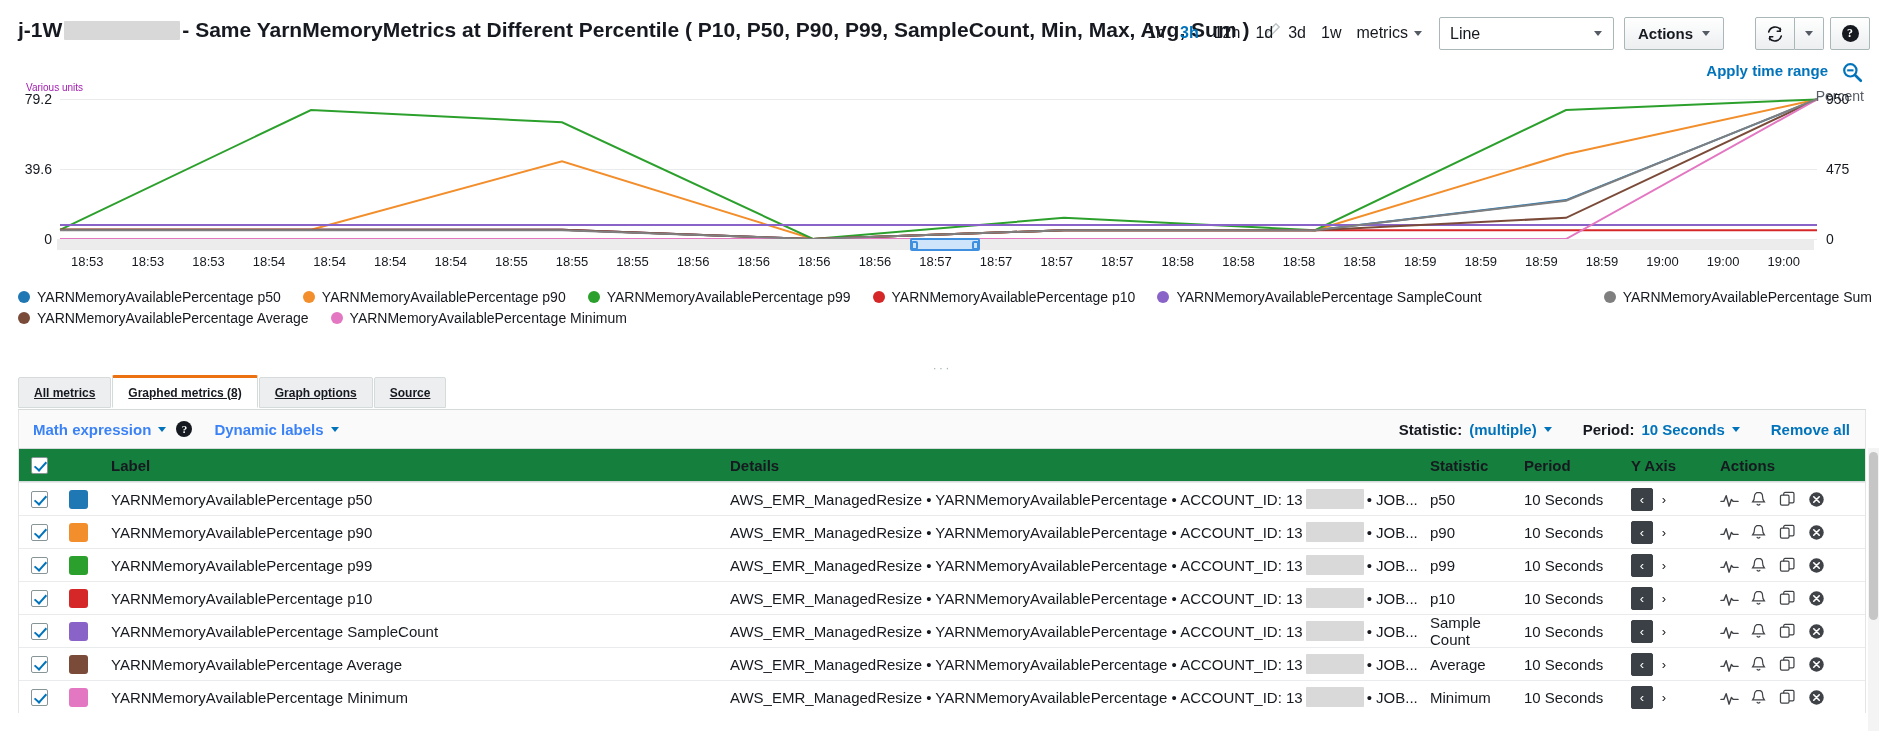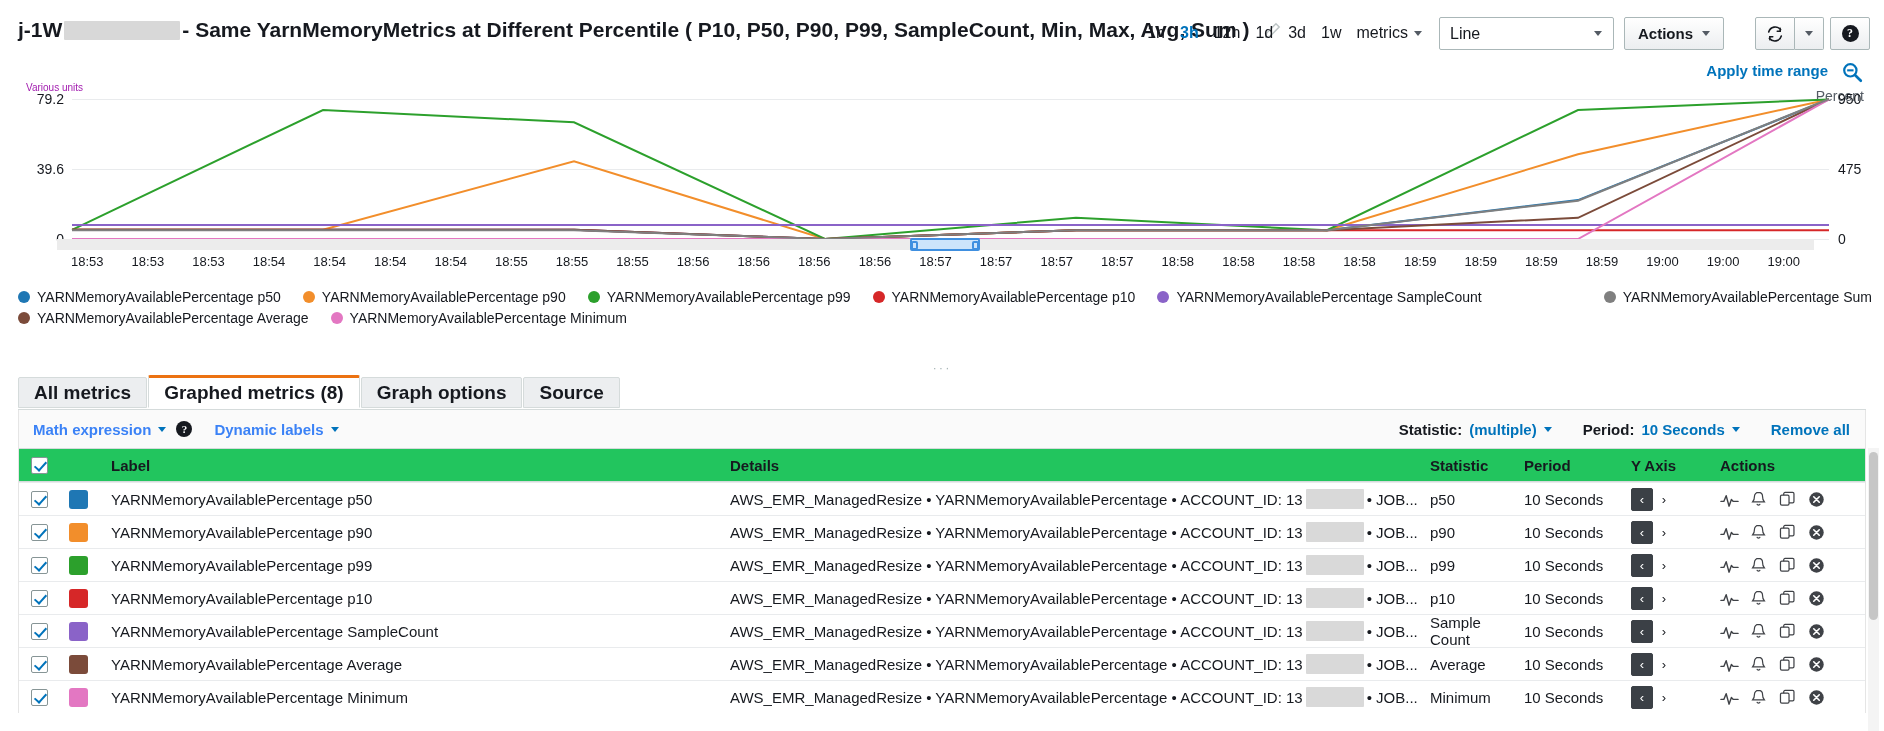--- a/index.html
+++ b/index.html
@@ -96,21 +96,21 @@
   }
   .apply-time-range {
     position: absolute; right: 56px; top: 0px;
     font-size: 15px; font-weight: bold; color: #0073bb; cursor: pointer;
   }
   .zoom-out-icon {
     position: absolute; right: 21px; top: -1px;
     width: 22px; height: 22px; cursor: pointer;
   }
   .plot {
-    position: absolute; left: 72px; top: 37px; width: 1757px; height: 140px;
+    position: absolute; left: 60px; top: 37px; width: 1757px; height: 140px;
   }
   .ytick-left {
     position: absolute; right: 100%; margin-right: 8px;
     font-size: 14px; color: #16191f; transform: translateY(-50%);
     white-space: nowrap;
   }
   .ytick-right {
     position: absolute; left: 100%; margin-left: 9px;
     font-size: 14px; color: #16191f; transform: translateY(-50%);
     white-space: nowrap;
@@ -163,24 +163,24 @@
   }
 
   
   .tabs {
     position: absolute; left: 18px; top: 377px; height: 31px;
     display: flex; align-items: flex-end;
   }
   .tab {
     height: 31px; padding: 4px 15px;
     display: flex; align-items: center; justify-content: center;
-    font-size: 19px; font-weight: bold; color: #16191f;
+    font-size: 12px; font-weight: bold; color: #16191f;
     background: #eceef0; border: 1px solid #d5dbdb;
     border-top-left-radius: 2px; border-top-right-radius: 2px;
-    margin-right: 1px; cursor: pointer;
+    margin-right: 1px; cursor: pointer; text-decoration: underline;
   }
   .tab.active {
     background: #fff; border-top: 3px solid #ec7211;
     border-bottom-color: #fff; height: 33px;
   }
   .tabs-underline {
     position: absolute; left: 18px; top: 409px; width: 1848px;
     height: 1px; background: #d5dbdb;
   }
 
@@ -216,21 +216,21 @@
   
   .tbl {
     position: absolute; left: 18px; top: 448px; width: 1848px;
     border-left: 1px solid #e5e5e5; border-right: 1px solid #e5e5e5;
   }
   .trow {
     display: flex; align-items: center; height: 33px;
     border-top: 1px solid #e9ebed; font-size: 15px;
   }
   .thead {
-    background: #22c55e; height: 34px; font-weight: bold;
+    background: #15803d; height: 34px; font-weight: bold;
     border-top: 1px solid #d5dbdb; border-bottom: 1px solid #d5dbdb;
   }
   .c-check { width: 40px; display: flex; justify-content: center; flex: none; }
   .c-color { width: 38px; display: flex; justify-content: center; flex: none; }
   .c-label { width: 620px; padding-left: 14px; flex: none; overflow: hidden; white-space: nowrap; }
   .c-details { width: 705px; padding-left: 13px; flex: none; display: flex; align-items: center; white-space: nowrap; overflow: hidden; }
   .c-stat { width: 97px; padding-left: 8px; flex: none; }
   .c-period { width: 105px; padding-left: 5px; flex: none; }
   .c-yaxis { width: 88px; padding-left: 7px; flex: none; display: flex; align-items: center; }
   .c-actions { width: 130px; padding-left: 8px; flex: none; display: flex; align-items: center; gap: 10px; }

